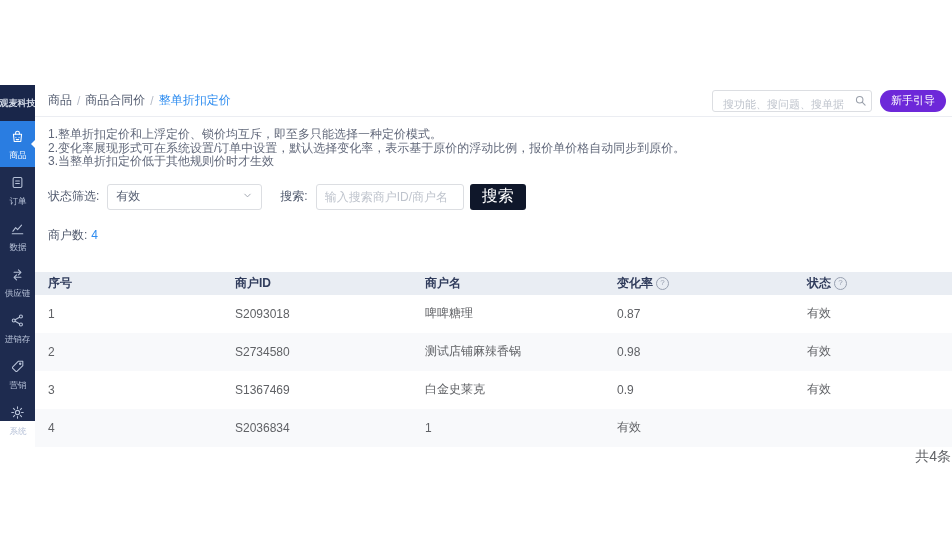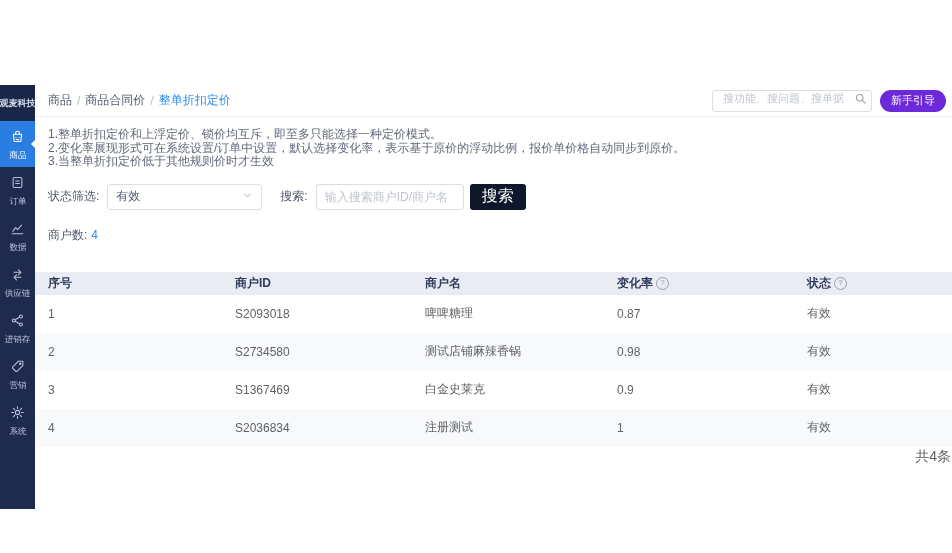--- a/index.html
+++ b/index.html
@@ -4,21 +4,21 @@
 <style>
   html,body{margin:0;padding:0;}
   body{
     width:952px;height:553px;position:relative;overflow:hidden;
     background:#ffffff;font-family:"Liberation Sans","DejaVu Sans",sans-serif;
     -webkit-font-smoothing:antialiased;
   }
   .app{position:absolute;left:0;top:85px;width:952px;height:395px;background:#fff;}
 
   
-  .sidebar{position:absolute;left:0;top:0;width:35px;height:424px;background:#1e2b4f;}
+  .sidebar{position:absolute;left:0;top:0;width:35px;height:336px;background:#1e2b4f;}
   .logo{height:36px;background:#19264a;color:#d4dbe8;font-size:9px;font-weight:bold;
         display:flex;align-items:center;justify-content:center;overflow:hidden;white-space:nowrap;}
   .nav{display:flex;flex-direction:column;}
   .nav-item{height:46px;display:flex;flex-direction:column;align-items:center;justify-content:center;
             gap:2px;color:#b7c2d8;cursor:pointer;position:relative;}
   .nav-item svg{width:15px;height:15px;stroke:currentColor;fill:none;stroke-width:1.7;
                 stroke-linecap:round;stroke-linejoin:round;}
   .nav-item .nav-label{font-size:9px;line-height:10px;white-space:nowrap;transform:scale(.95);}
   .nav-item.active{background:#2a7de1;color:#ffffff;}
   .nav-item.active::after{content:"";position:absolute;right:0;top:50%;margin-top:-4px;
@@ -28,21 +28,21 @@
   .main{position:absolute;left:35px;top:0;width:917px;height:395px;background:#fff;}
 
   .topbar{height:32px;border-bottom:1px solid #ebedf2;display:flex;align-items:center;
           justify-content:space-between;padding:0 6px 0 13px;box-sizing:border-box;}
   .breadcrumb{font-size:12px;color:#515a6e;display:flex;align-items:center;gap:5px;}
   .crumb{color:#515a6e;}
   .crumb-sep{color:#b6bcc8;}
   .crumb.current{color:#2d8cf0;}
   .topbar-right{display:flex;align-items:center;gap:8px;}
   .global-search{width:160px;height:22px;border:1px solid #dcdee2;border-radius:3px;
-                 display:flex;align-items:flex-start;padding:0 4px 0 8px;box-sizing:border-box;background:#fff;}
+                 display:flex;align-items:flex-end;padding:0 4px 0 8px;box-sizing:border-box;background:#fff;}
   .global-search input{border:none;outline:none;flex:1;min-width:0;font-size:11px;color:#515a6e;
                  font-family:inherit;background:transparent;}
   .global-search input::placeholder{color:#bfc4cd;}
   .mag svg{width:13px;height:13px;stroke:#9aa0ab;fill:none;stroke-width:2;stroke-linecap:round;}
   .guide-btn{height:22px;padding:0 11px;border-radius:11px;background:#6d28d9;border:none;color:#fff;
              font-size:11px;display:flex;align-items:center;cursor:pointer;font-family:inherit;white-space:nowrap;}
 
   .notice{padding:11px 0 0 13px;font-size:12px;line-height:13.5px;color:#61687a;}
   .notice div{white-space:nowrap;}
 
@@ -220,21 +220,20 @@
           <div class="trow">
     <div class="cell">3</div>
     <div class="cell">S1367469</div>
     <div class="cell">白金史莱克</div>
     <div class="cell">0.9</div>
     <div class="cell">有效</div>
   </div>
           <div class="trow">
     <div class="cell">4</div>
     <div class="cell">S2036834</div>
-    <div class="cell">注册测试</div>
     <div class="cell">1</div>
     <div class="cell">有效</div>
   </div>
         </div>
     </div>
 
     <div class="total">共4条</div>
   </div>
 </div>
 

